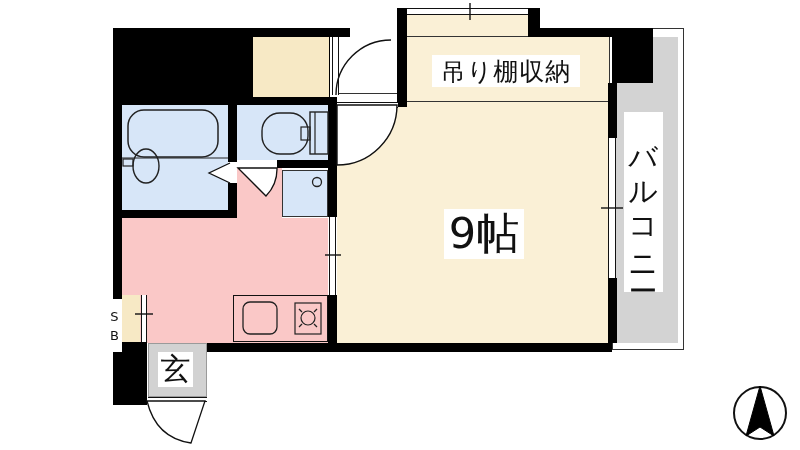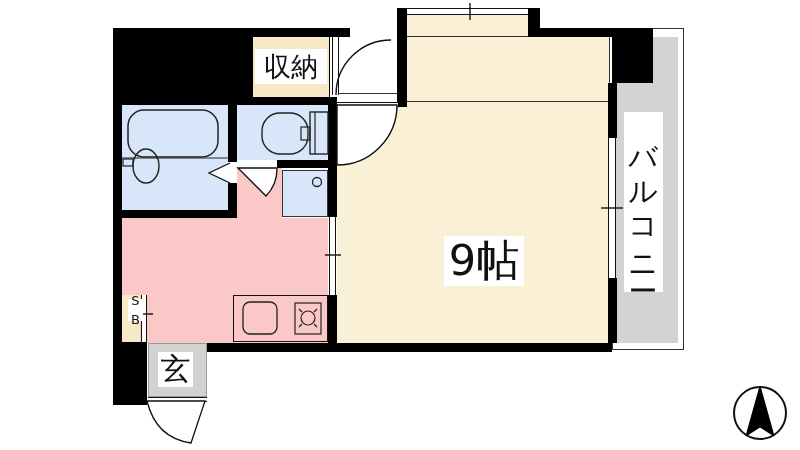--- a/index.html
+++ b/index.html
@@ -106,19 +106,19 @@
 
     <line x1="470" y1="3" x2="470" y2="20" stroke="#111" stroke-width="1.4"></line>
     <line x1="601" y1="208" x2="623" y2="208" stroke="#111" stroke-width="1.4"></line>
     <line x1="325" y1="255" x2="341" y2="255" stroke="#111" stroke-width="1.4"></line>
     <line x1="135" y1="314" x2="153" y2="314" stroke="#111" stroke-width="1.4"></line>
 
     <circle cx="760" cy="413" r="26" fill="none" stroke="#111" stroke-width="2"></circle>
     <path d="M760,386 L746,436 L760,427 L774,436 Z" fill="#000" stroke="#000" stroke-width="1"></path>
   </svg>
 
-  <div class="label" style="left:255px;top:49px;width:72px;height:35px;font-size:27px;">収納</div>
-  <div class="label" style="left:444px;top:236px;width:80px;height:50px;font-size:43px;">9帖</div>
+  <div class="label" style="left:432px;top:55px;width:148px;height:32px;font-size:25px;letter-spacing:1px;">吊り棚収納</div>
+  <div class="label" style="left:444px;top:209px;width:80px;height:50px;font-size:43px;">9帖</div>
   <div class="label-v" style="left:624px;top:112px;width:39px;height:180px;font-size:29px;">バルコニー</div>
   <div class="label" style="left:158px;top:352px;width:35px;height:35px;font-size:30px;">玄</div>
-  <div class="label" style="left:128px;top:299px;width:15px;height:22px;font-size:13px;line-height:19px;word-break:break-all;white-space:normal;text-align:center;">SB</div>
+  <div class="label" style="left:107px;top:299px;width:15px;height:53px;font-size:13px;line-height:19px;word-break:break-all;white-space:normal;text-align:center;">SB</div>
 
 </div>
 
 </body></html>

